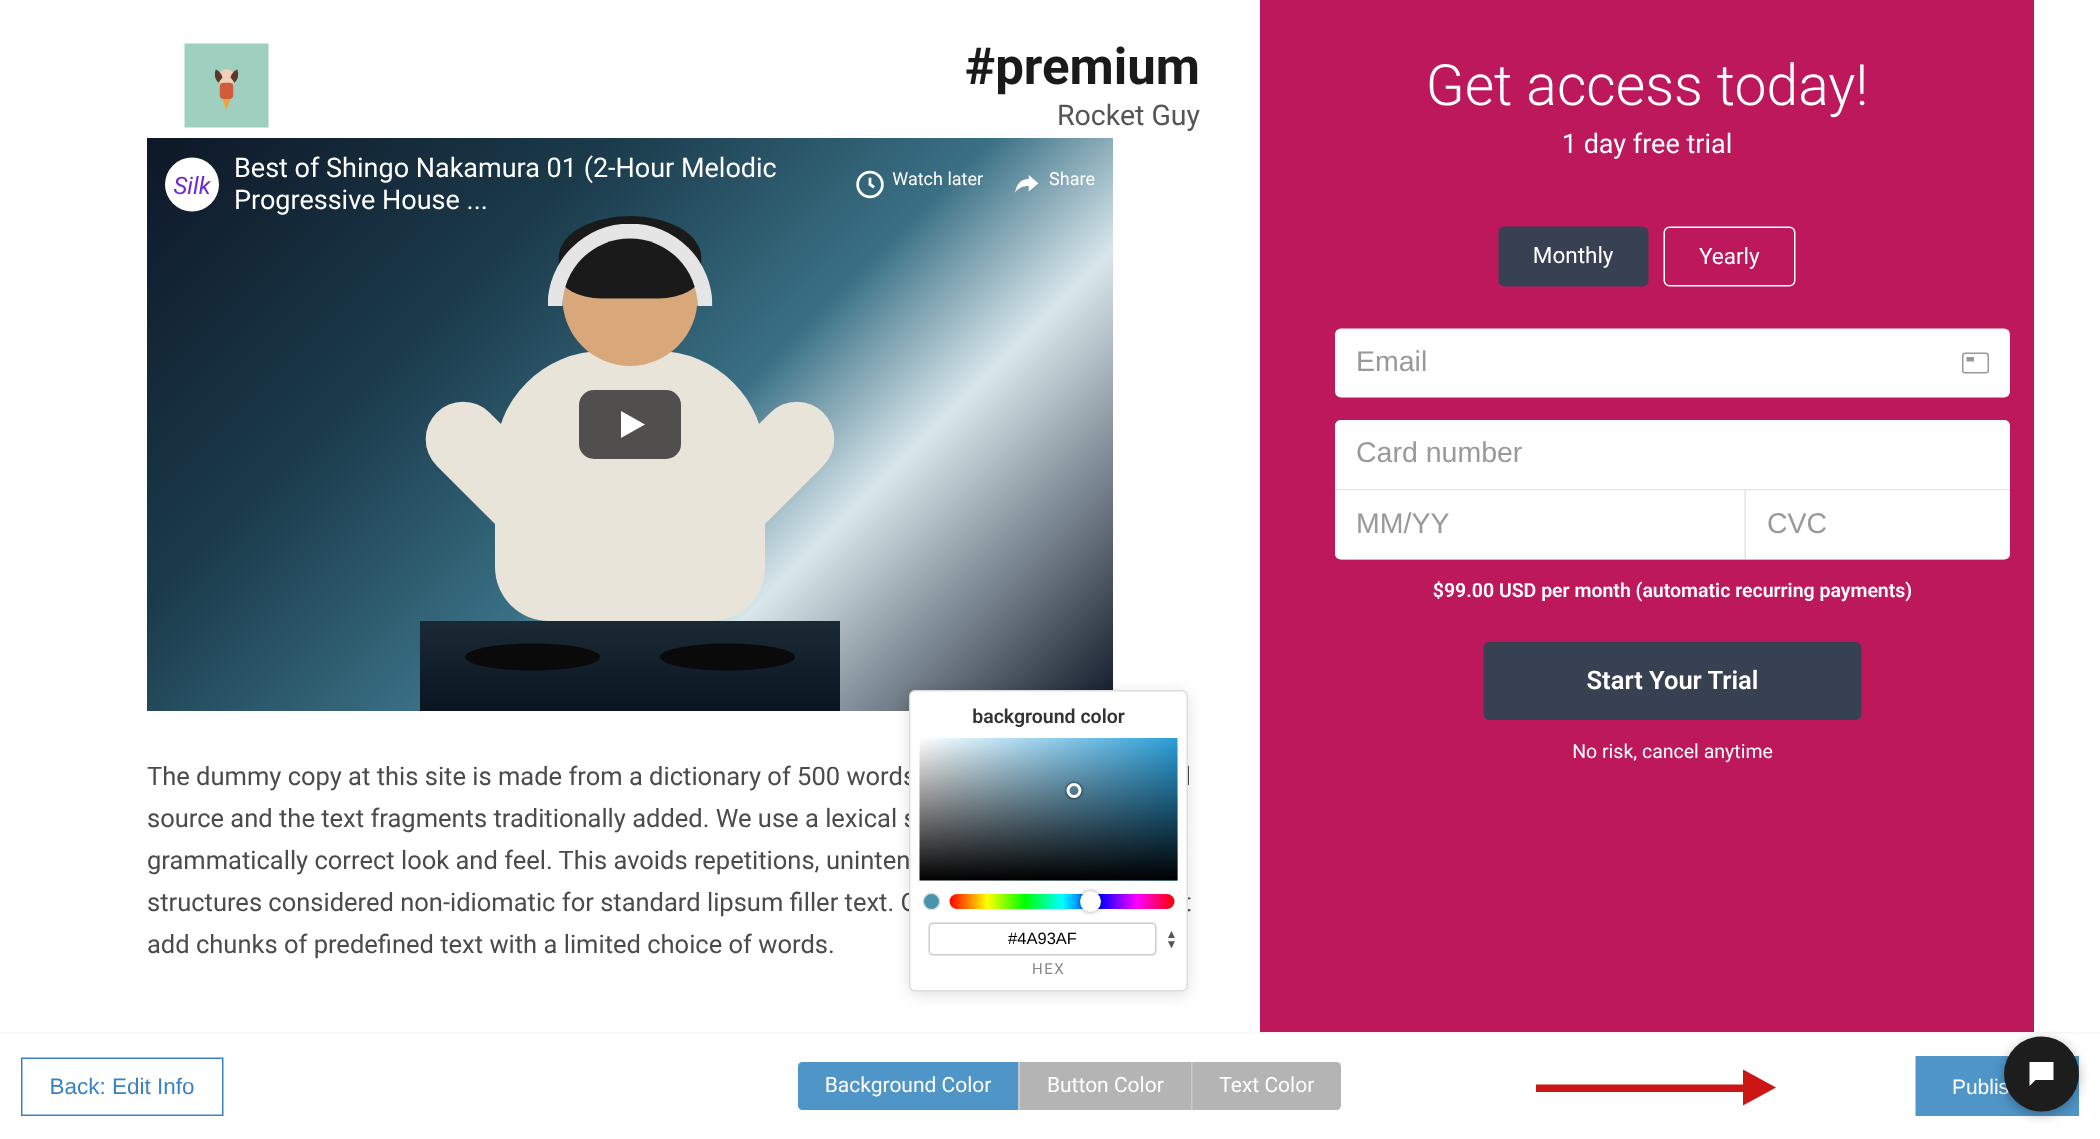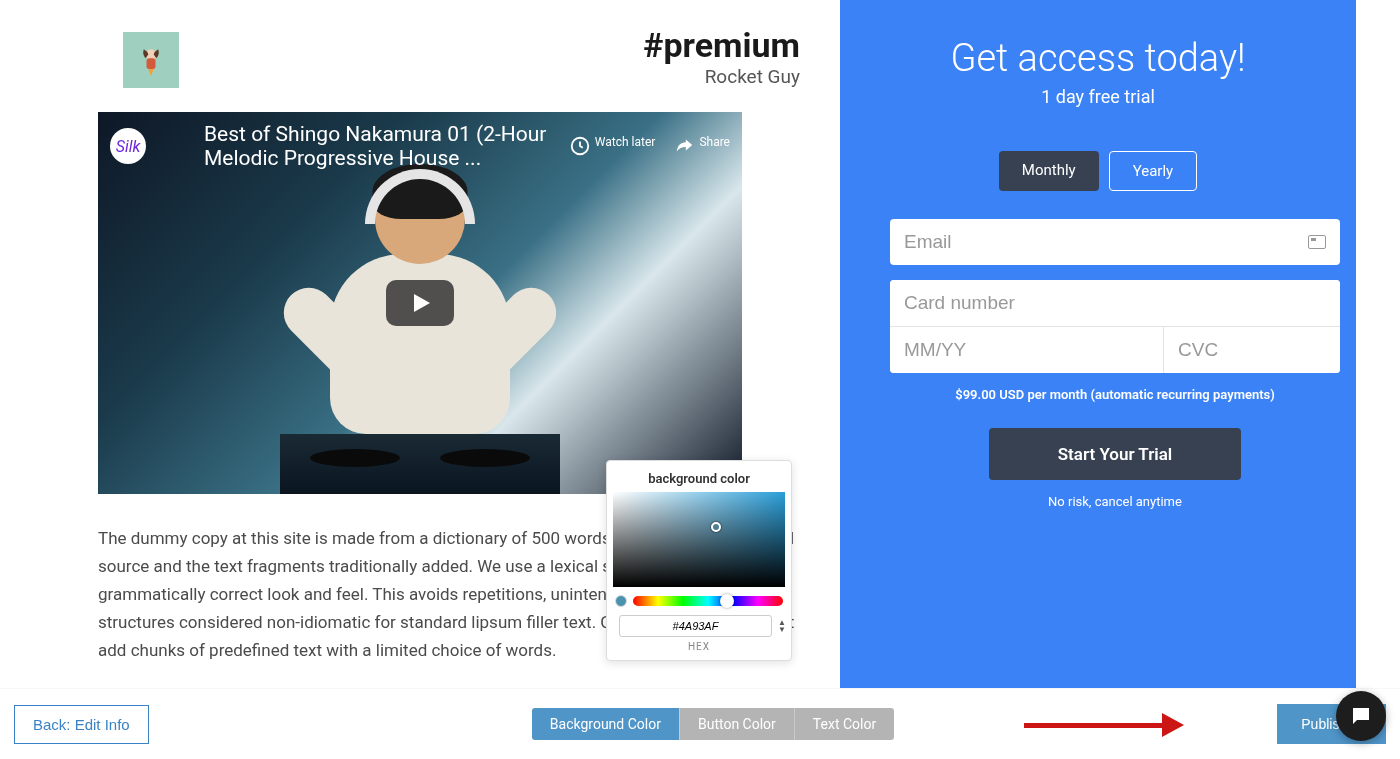--- a/index.html
+++ b/index.html
@@ -1,32 +1,32 @@
 <!DOCTYPE html>
 <html><head>
 <meta charset="utf-8">
 <style>
 * { box-sizing: border-box; margin: 0; padding: 0; }
 body { font-family: -apple-system, BlinkMacSystemFont, "Segoe UI", Roboto, sans-serif; width: 1400px; height: 759px; overflow: hidden; position: relative; background: #fff; }
 
 .main-area { display: flex; height: 688px; }
 .left-panel { width: 840px; padding: 25px 40px 0 98px; background: #fff; }
-.right-panel { width: 516px; background: #3b82f6; padding: 30px 50px; color: #fff; text-align: center; }
-
-.header-row { display: flex; align-items: flex-end; margin-bottom: 24px; padding-left: 25px; }
+.right-panel { width: 516px; background: #be185d; padding: 30px 50px; color: #fff; text-align: center; }
+
+.header-row { display: flex; align-items: center; margin-bottom: 4px; padding-left: 25px; }
 .avatar { width: 56px; height: 56px; background: #9fd0bf; display: flex; align-items: center; justify-content: center; }
 .avatar-svg { width: 36px; height: 36px; }
 .title-block { margin-left: auto; text-align: right; }
 .premium-title { font-size: 34px; font-weight: 700; color: #1a1a1a; }
 .subtitle { font-size: 19px; color: #555; }
 
 .video { position: relative; width: 644px; height: 382px; background: linear-gradient(135deg, #0e1726 0%, #1a3a4a 30%, #3a7085 55%, #d9e7ec 70%, #0e1726 100%); margin-bottom: 30px; }
 .video-topbar { position: absolute; top: 10px; left: 12px; right: 12px; display: flex; align-items: center; color: #fff; }
 .video-logo { width: 36px; height: 36px; border-radius: 50%; background: #fff; display: flex; align-items: center; justify-content: center; font-weight: 400; font-style: italic; font-size: 16px; color: #6d28d9; margin-right: 10px; }
-.video-title { font-size: 21px; flex: 1; margin-left: 48px; }
+.video-title { font-size: 18px; flex: 1; }
 .video-icons { display: flex; gap: 18px; font-size: 12px; text-align: center; }
 .vi { display: flex; flex-direction: row; align-items: flex-start; gap: 4px; }
 .vi svg { width: 22px; height: 22px; fill: #fff; }
 .play-btn { position: absolute; top: 50%; left: 50%; transform: translate(-50%,-50%); width: 68px; height: 46px; background: rgba(30,30,30,0.75); border-radius: 10px; display: flex; align-items: center; justify-content: center; }
 .play-btn::after { content:""; border-left: 16px solid #fff; border-top: 9px solid transparent; border-bottom: 9px solid transparent; margin-left: 4px; }
 .dj-figure { position: absolute; bottom: 0; left: 50%; transform: translateX(-50%); width: 280px; height: 340px; }
 .dj-head { position:absolute; top:20px; left:50%; transform:translateX(-50%); width:90px; height:90px; background:#d9a87a; border-radius:50%; }
 .dj-headphones { position:absolute; top:15px; left:50%; transform:translateX(-50%); width:110px; height:55px; border:10px solid #e5e5e5; border-bottom:none; border-radius:60px 60px 0 0; }
 .dj-hair { position:absolute; top:10px; left:50%; transform:translateX(-50%); width:95px; height:55px; background:#1a1a1a; border-radius:50% 50% 30% 30%; }
 .dj-body { position:absolute; top:100px; left:50%; transform:translateX(-50%); width:180px; height:180px; background:#e8e4d9; border-radius:40% 40% 20% 20%; }
@@ -40,21 +40,21 @@
 
 .color-popup { position: absolute; left: 606px; top: 460px; width: 186px; background: #fff; border: 1px solid #ddd; border-radius: 4px; box-shadow: 0 2px 10px rgba(0,0,0,0.12); padding: 10px 0 8px; z-index: 50; text-align: center; }
 .color-label { font-size: 13px; font-weight: 600; color: #333; margin-bottom: 6px; }
 .sat-box { width: 172px; height: 95px; margin: 0 auto 8px; position: relative; background: linear-gradient(to top, #000, transparent), linear-gradient(to right, #fff, #2a9ed8); }
 .sat-cursor { position:absolute; width:10px; height:10px; border:2px solid #fff; border-radius:50%; top:30px; left:98px; box-shadow:0 0 2px #000; }
 .hue-row { display:flex; align-items:center; gap:6px; padding:0 8px; margin-bottom:8px; }
 .swatch { width:12px; height:12px; border-radius:50%; background:#4a93af; border:1px solid #ddd; }
 .hue-bar { flex:1; height:10px; border-radius:5px; position:relative; background: linear-gradient(to right, #f00, #ff0, #0f0, #0ff, #00f, #f0f, #f00); }
 .hue-cursor { position:absolute; top:-2px; left:58%; width:14px; height:14px; background:#fff; border-radius:50%; box-shadow:0 0 3px rgba(0,0,0,0.4); }
 .hex-row { display:flex; align-items:center; gap:6px; padding:0 12px; }
-.hex-input { flex:1; text-align:center; font-size:11px; padding:4px; border:1px solid #ccc; border-radius:3px;font-style:italic; }
+.hex-input { flex:1; text-align:center; font-size:11px; padding:4px; border:1px solid #ccc; border-radius:3px; }
 .spinners { display:flex; flex-direction:column; font-size:8px; line-height:7px; color:#555; }
 .hex-label { font-size:10px; color:#888; letter-spacing:1px; margin-top:4px; }
 
 .cta-title { font-size: 38px; font-weight: 300; margin-top:6px; }
 .trial-sub { font-size: 18px; margin-top: 6px; margin-bottom: 44px; }
 .toggle-row { display:flex; justify-content:center; gap:10px; margin-bottom:28px; }
 .toggle-btn { padding:10px 23px; border-radius:4px; font-size:15px; cursor:pointer; }
 .toggle-btn.active { background:#374151; color:#fff; }
 .toggle-btn.inactive { background:transparent; border:1px solid #fff; color:#fff; }
 .form-box { width: 450px; margin: 0 auto; }

